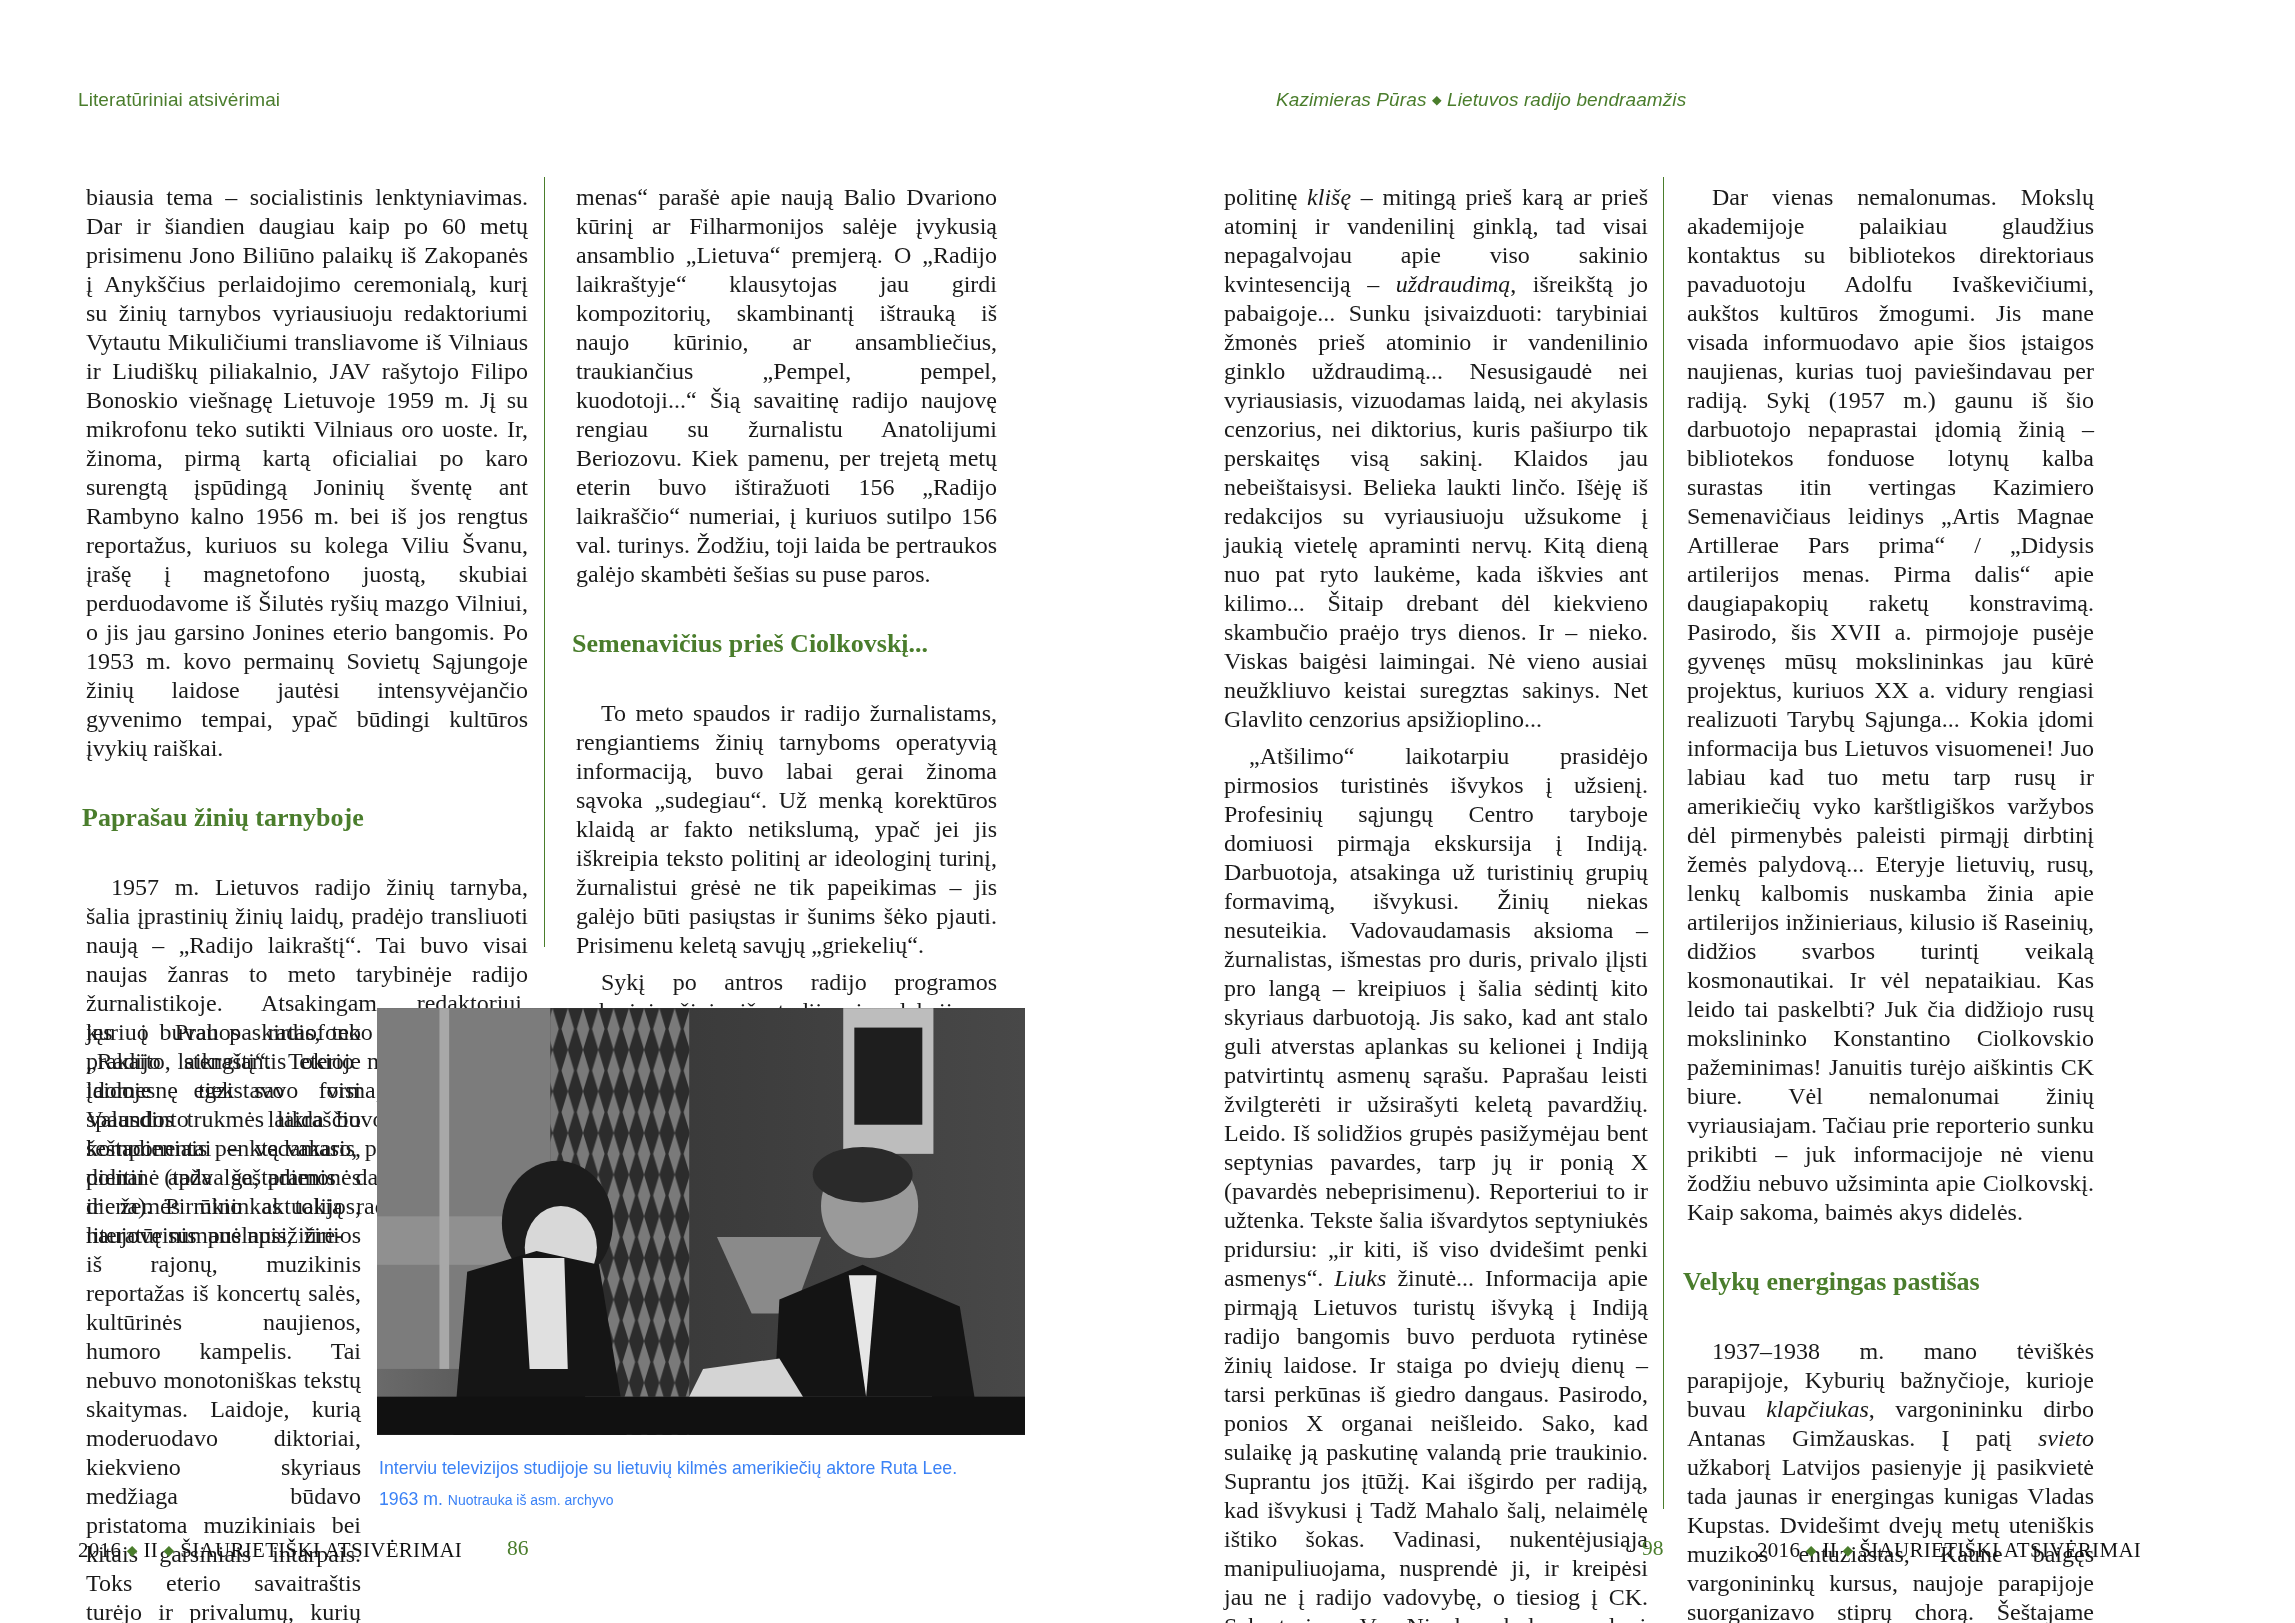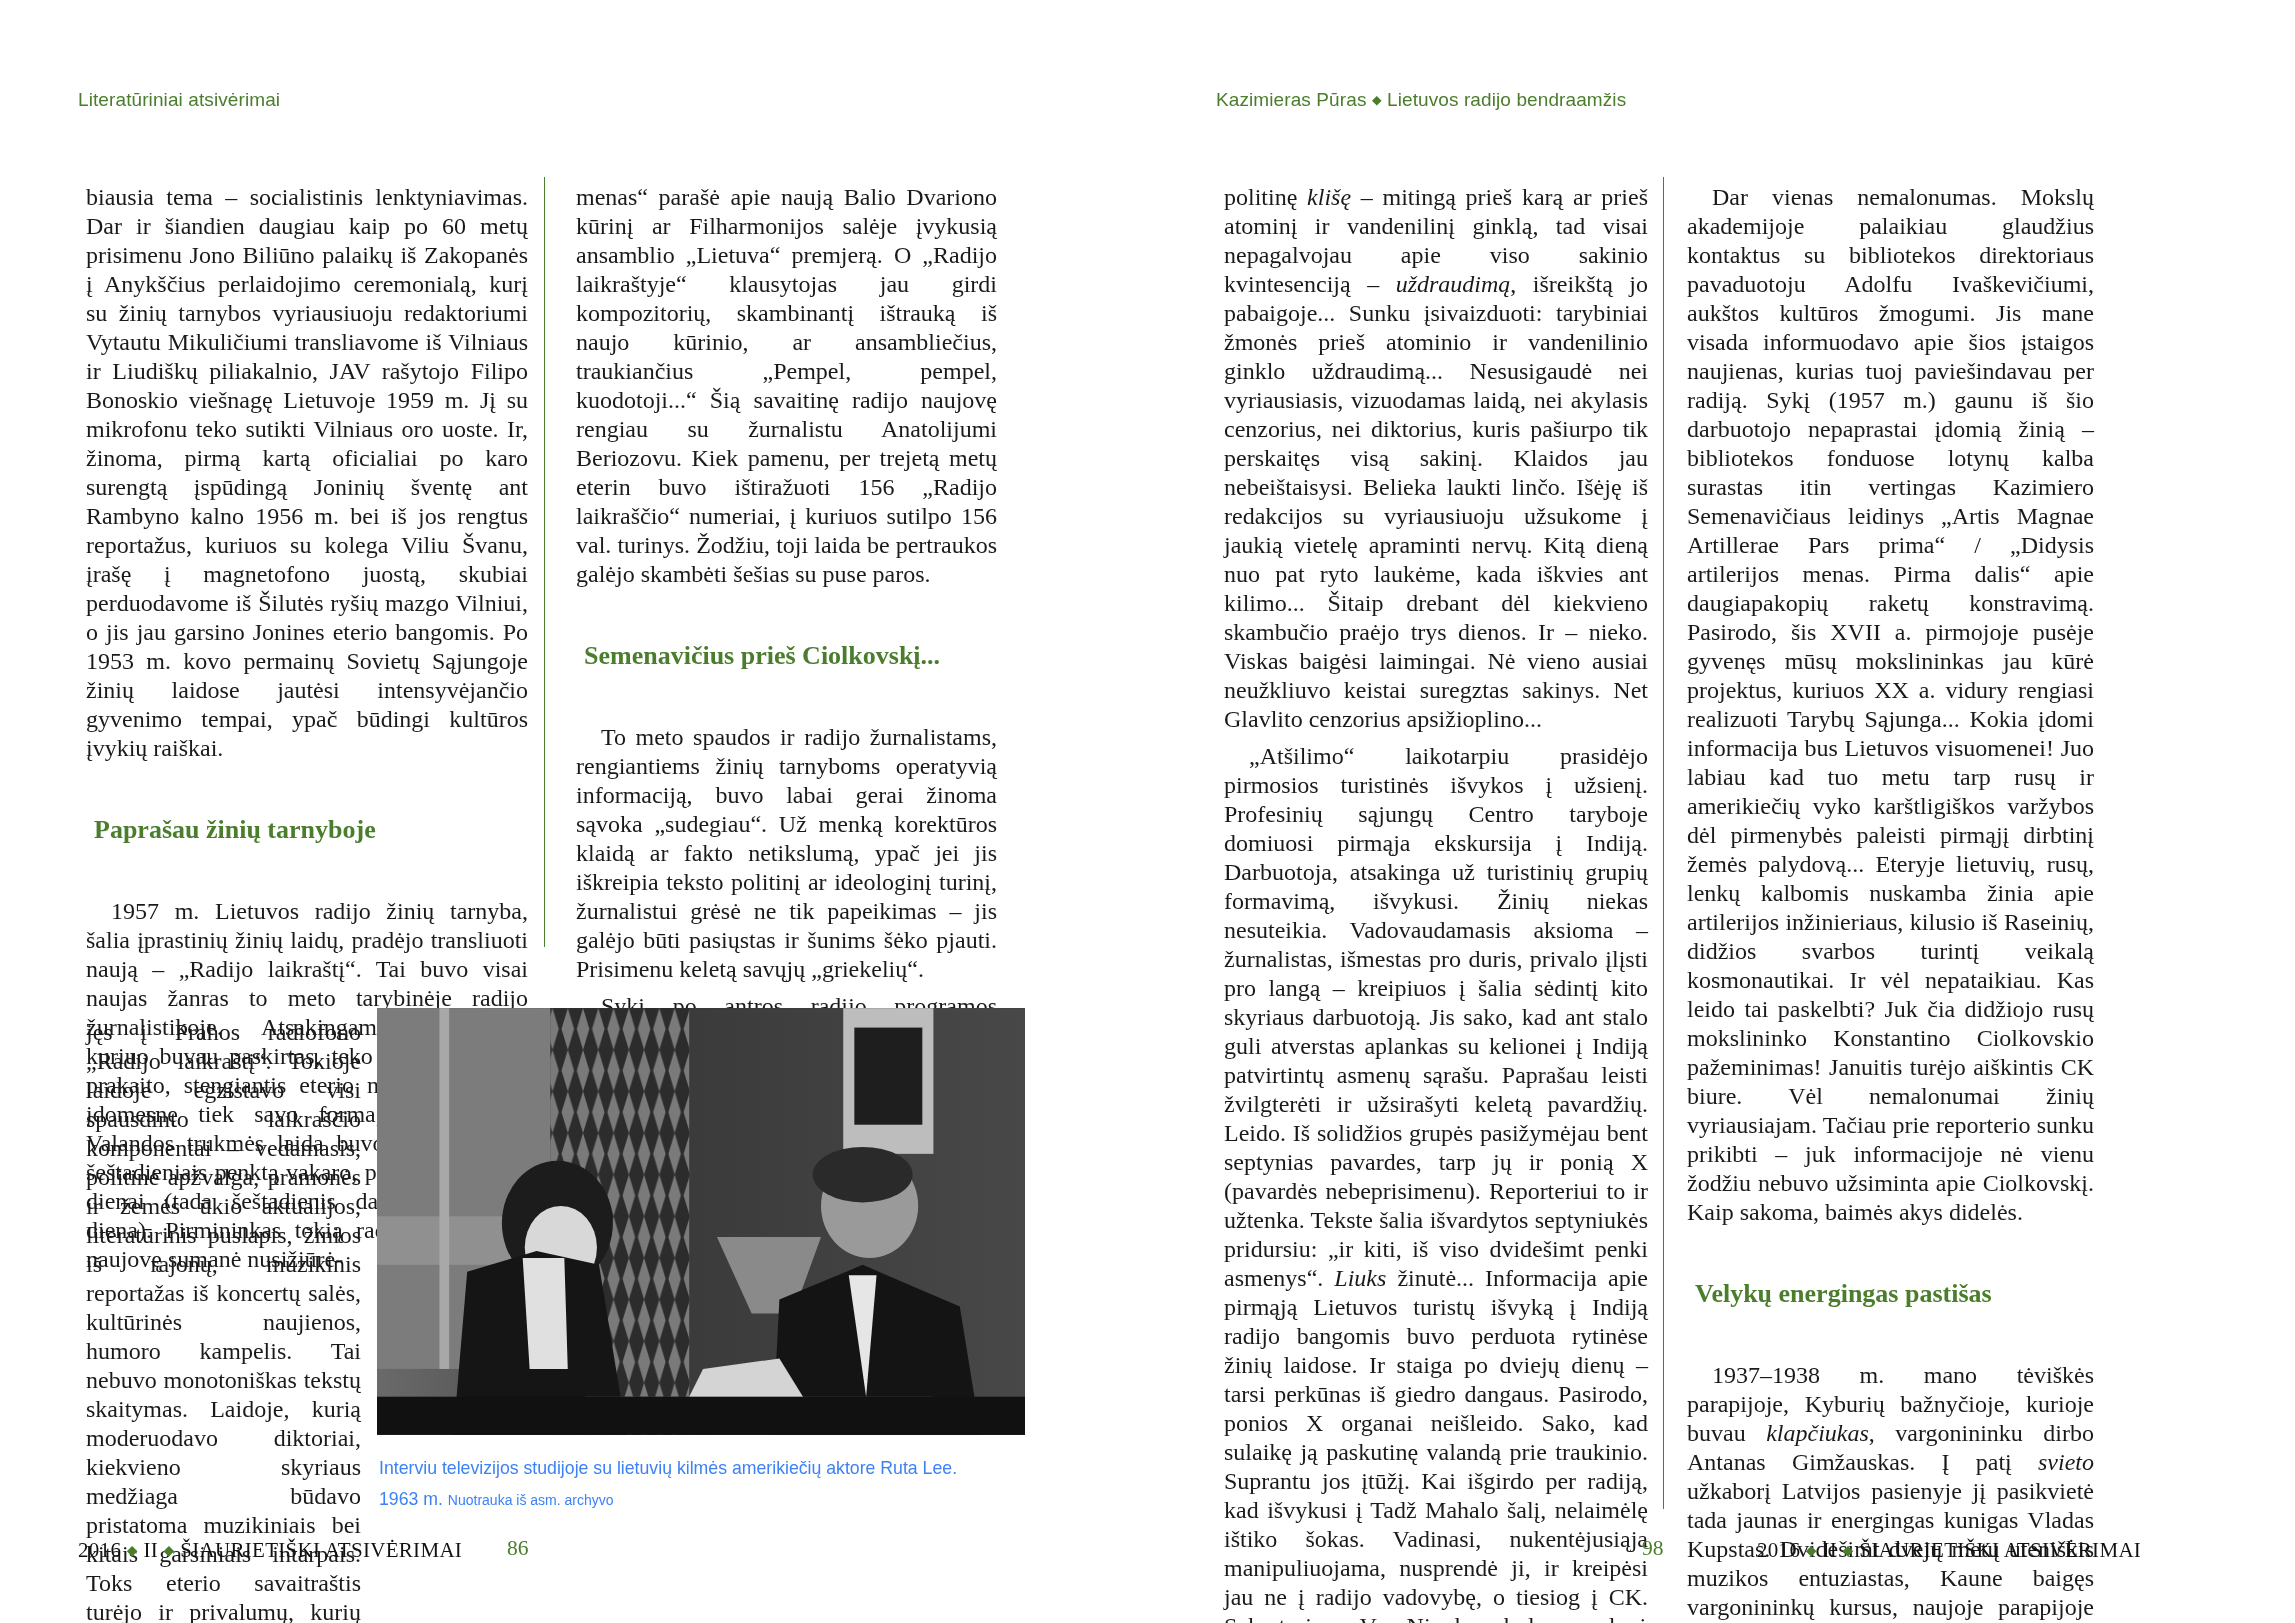--- a/index.html
+++ b/index.html
@@ -1,36 +1,36 @@
 <!DOCTYPE html>
 <html style="font-size:11px"><head>
 <meta charset="utf-8">
 <style>
   html, body { margin:0; padding:0; background:#ffffff; }
   body { width:2295px; height:1623px; position:relative; overflow:hidden; font-family:"Liberation Serif","DejaVu Serif",serif; color:#1a1a1a; }
   .running-head { position:absolute; top:89px; font-family:"Liberation Sans","DejaVu Sans",sans-serif; font-size:19px; color:#4a7d2c; letter-spacing:0.1px; }
   .col { position:absolute; font-size:24px; line-height:29px; text-align:justify; hyphens:manual; }
   .col p { margin:8px; }
   .col p.ind { text-indent:25px; }
-  .col h2 { margin:16px; font-size:26px; line-height:28.5px; color:#4a7d2c; font-weight:bold; }
+  .col h2 { margin:4px; font-size:26px; line-height:28.5px; color:#4a7d2c; font-weight:bold; }
   .gap { height:28.5px; }
   .divider { position:absolute; width:1.4px; background:#4a7d2c; }
   .photo { position:absolute; left:377px; top:1008px; width:648px; height:427px; overflow:hidden; background:#2a2a2a; }
   .caption { position:absolute; left:379px; top:1453px; width:652px; font-family:"Liberation Sans","DejaVu Sans",sans-serif; font-size:17.7px; line-height:30.5px; color:#3b82f6; }
   .caption .small { font-size:14px; }
   .footer { position:absolute; top:1538px; font-size:21px; letter-spacing:0.3px; color:#111; }
   .footer .dot { color:#4a7d2c; font-size:14px; vertical-align:2.1px; }
   .pagenum { position:absolute; top:1536px; font-size:21.5px; color:#4a7d2c; }
   em { font-style:italic; }
 </style>
 </head>
 <body>
 
 <div class="running-head" style="left:78px;">Literatūriniai atsivėrimai</div>
-<div class="running-head" style="left:1216px;">
+<div class="running-head" style="left:1276px;font-style:italic;">
   <span>Kazimieras Pūras</span>
   <span style="font-size:12.5px;vertical-align:2.1px;">◆</span>
   <span>Lietuvos radijo bendraamžis</span>
 </div>
 
 <div class="col" style="left:78px; top:175px; width:458px;">
   <p>biausia tema – socialistinis lenktyniavimas. Dar ir šiandien daugiau kaip po 60 metų prisimenu Jono Biliūno palaikų iš Zakopanės į Anykščius perlaidojimo ceremonialą, kurį su žinių tarnybos vyriausiuoju redaktoriumi Vytautu Mikuličiumi transliavome iš Vilniaus ir Liudiškų piliakalnio, JAV rašytojo Filipo Bonoskio viešnagę Lietuvoje 1959 m. Jį su mikrofonu teko sutikti Vilniaus oro uoste. Ir, žinoma, pirmą kartą oficialiai po karo surengtą įspūdingą Joninių šventę ant Rambyno kalno 1956 m. bei iš jos rengtus reportažus, kuriuos su kolega Viliu Švanu, įrašę į magnetofono juostą, skubiai perduodavome iš Šilutės ryšių mazgo Vilniui, o jis jau garsino Jonines eterio bangomis. Po 1953 m. kovo permainų Sovietų Sąjungoje žinių laidose jautėsi intensyvėjančio gyvenimo tempai, ypač būdingi kultūros įvykių raiškai.</p>
   <div class="gap"></div>
   <h2>Paprašau žinių tarnyboje</h2>
   <div class="gap"></div>

